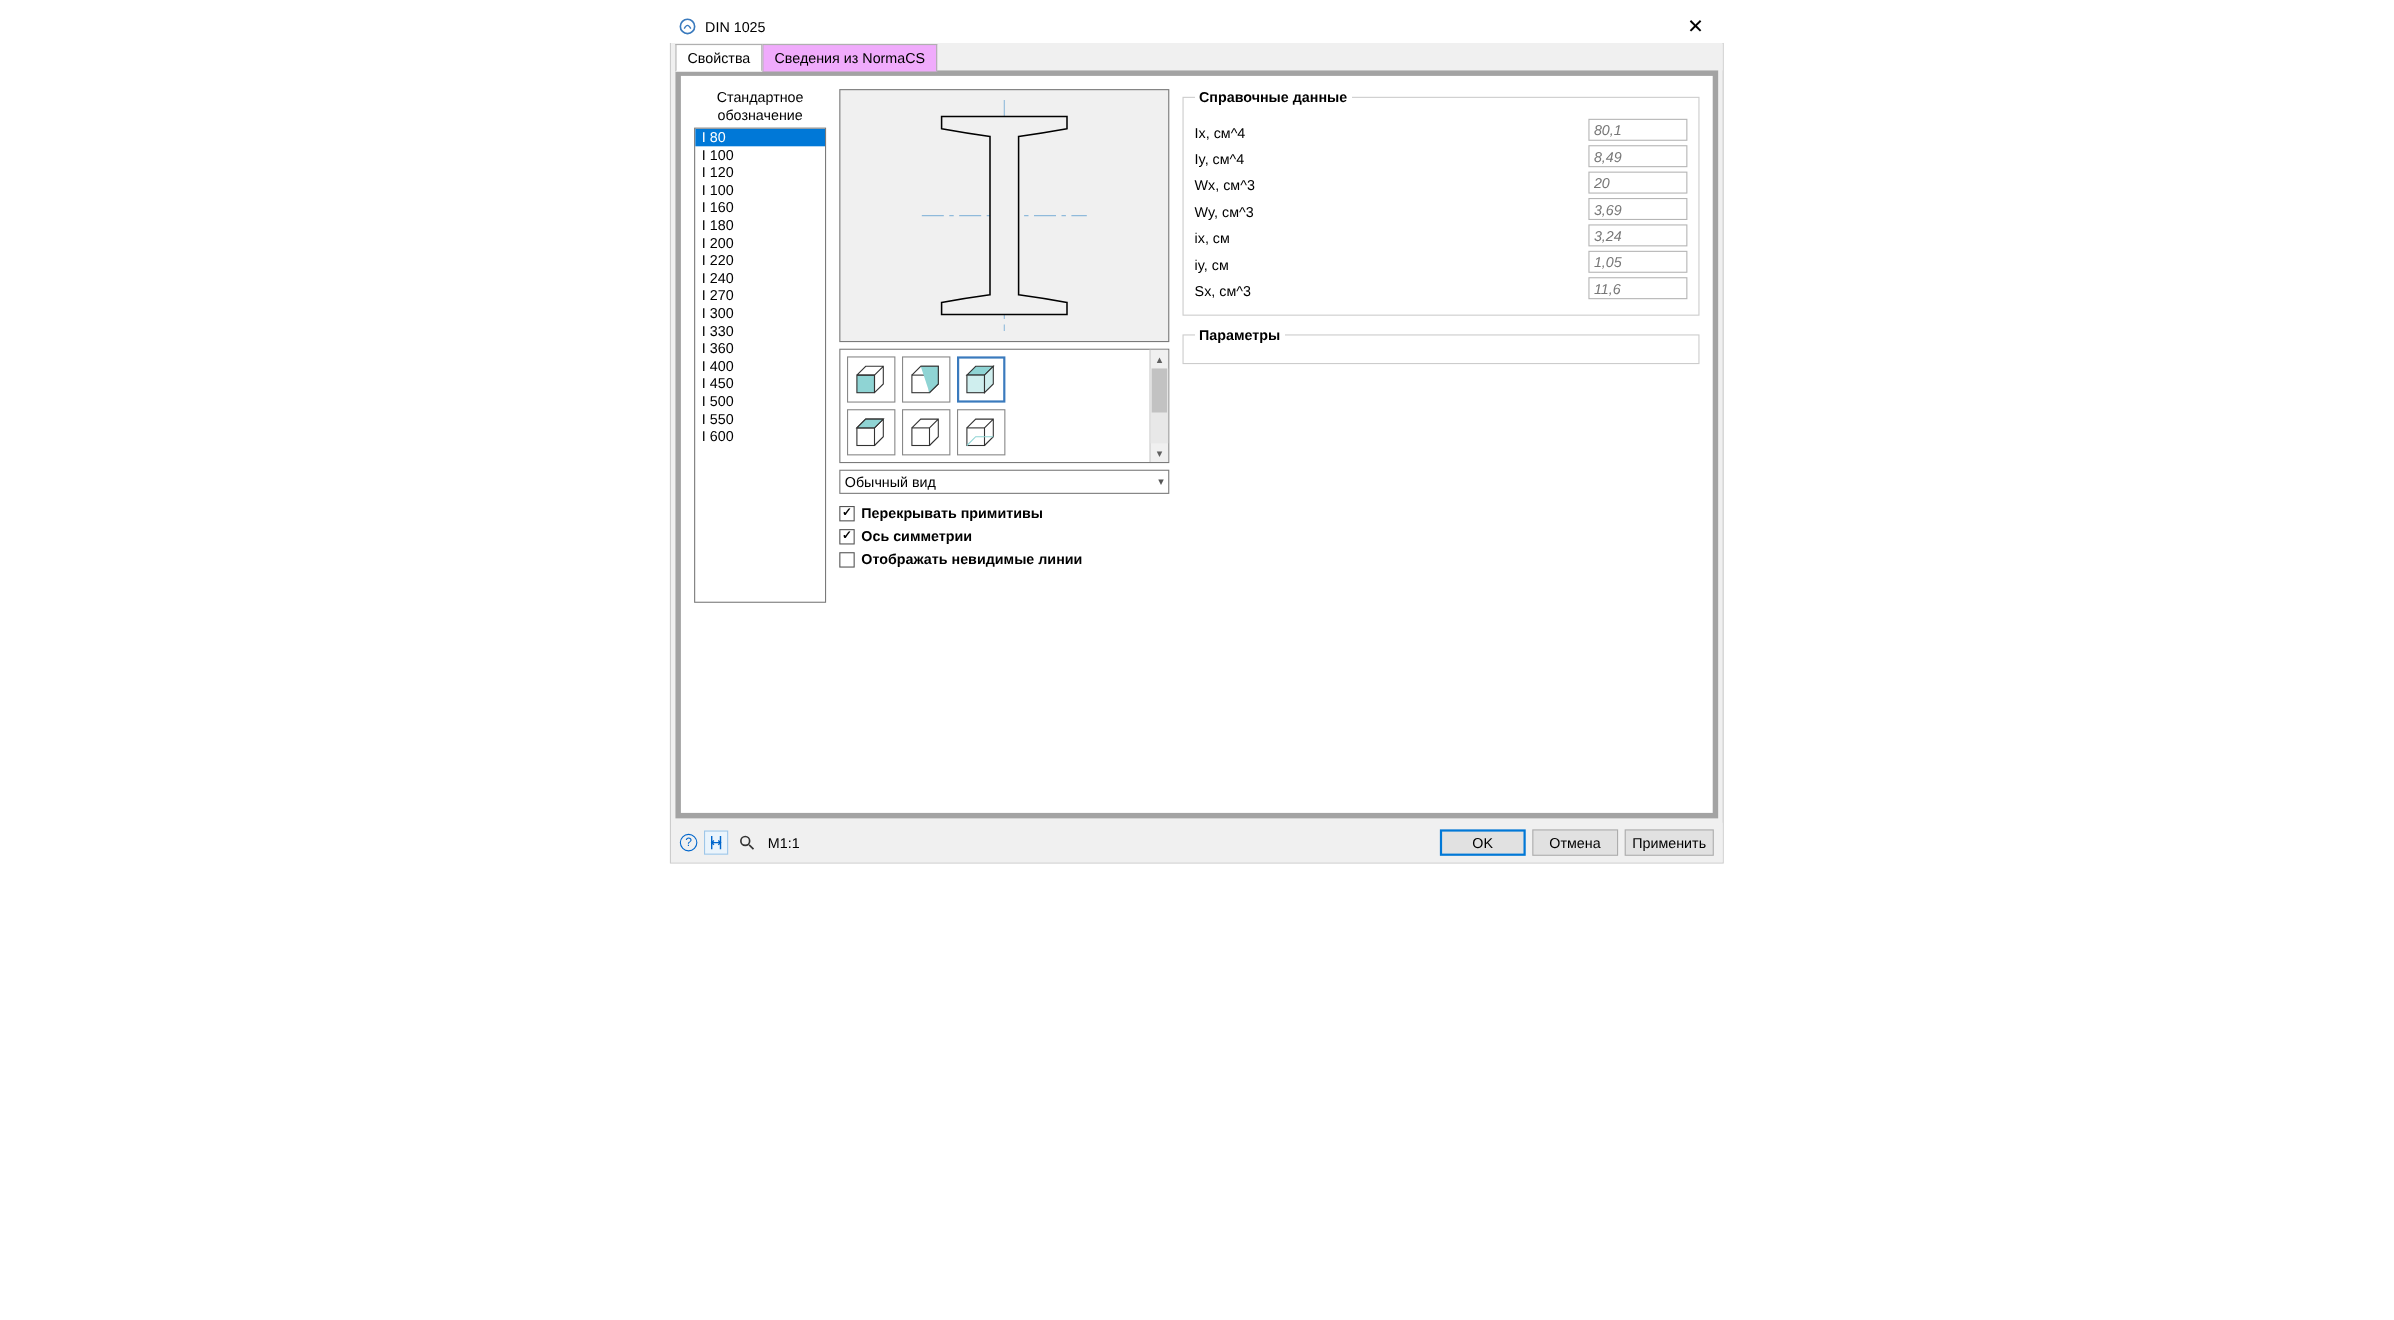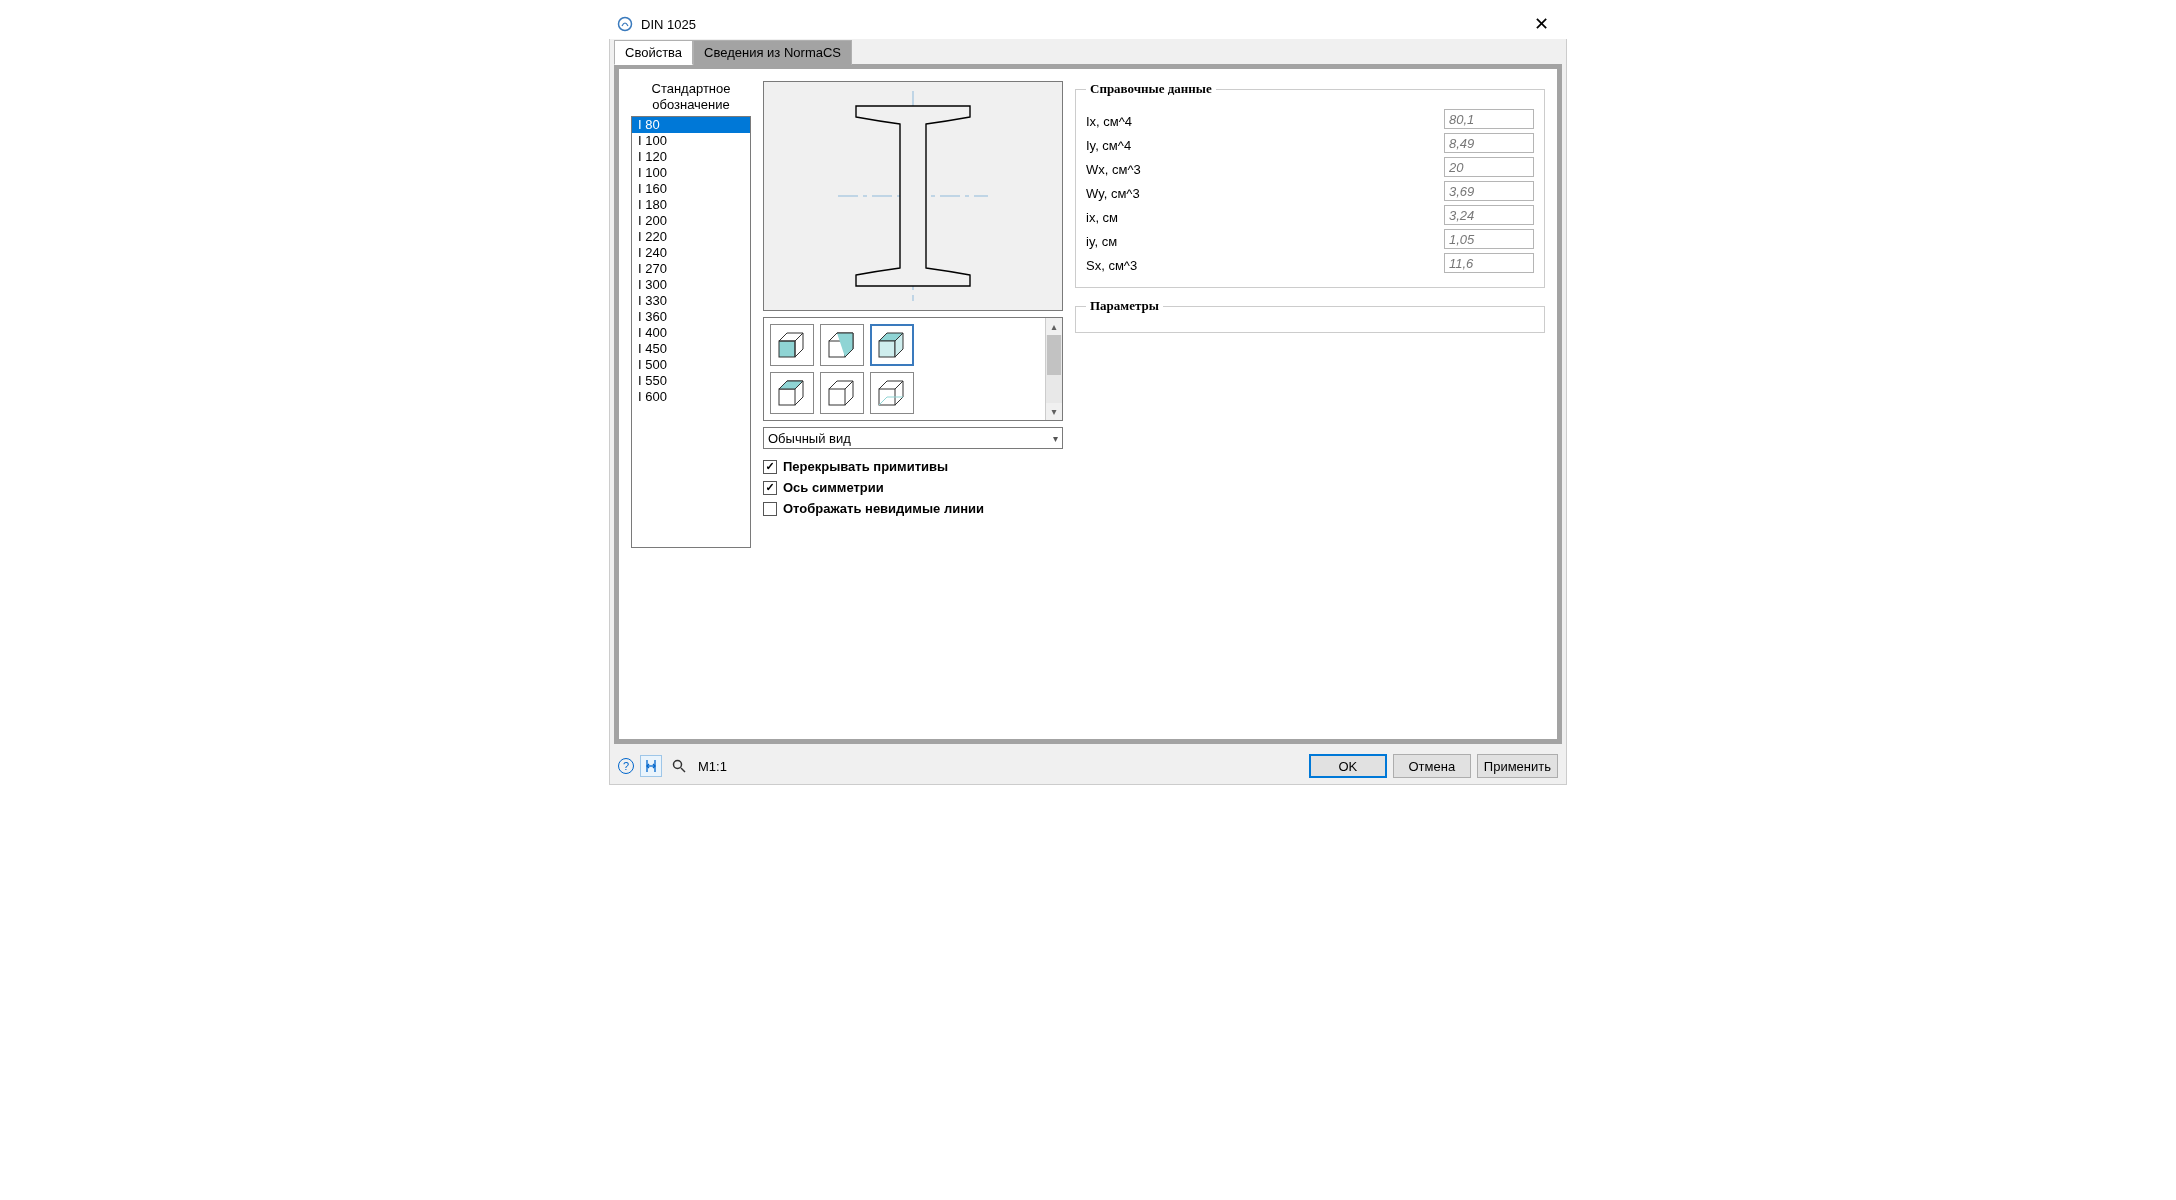--- a/index.html
+++ b/index.html
@@ -46,21 +46,21 @@
   .tabs {
     display: flex;
     margin-top: -1px;
     padding-left: 4px;
     background: #f0f0f0;
   }
   .tab {
     padding: 4px 10px;
     border: 1px solid #b0b0b0;
     border-bottom: none;
-    background: #a3a3a3;
+    background: #f0abfc;
     margin-right: 0px;
     position: relative;
     top: 1px;
     font-size: 13px;
     cursor: default;
   }
   .tab.active {
     background: #fff;
     border-bottom: 1px solid #fff;
     z-index: 2;
@@ -160,21 +160,20 @@
   .col-right { flex:1; display:flex; flex-direction:column; gap:10px;}
   fieldset.group {
     border: 1px solid #ccc;
     padding: 8px 10px 10px 10px;
     margin:0;
   }
   fieldset.group > legend {
     font-weight: bold;
     font-size: 13px;
     padding: 0 4px;
-    font-family: Liberation Serif, serif;
   }
   .row {
     display:flex; align-items:flex-end;
     margin: 4px 0;
   }
   .row label { flex:1; font-size:13px;}
   .row input[type=text] {
     width: 90px;
     height: 20px;
     border: 1px solid #7a7a7a;

